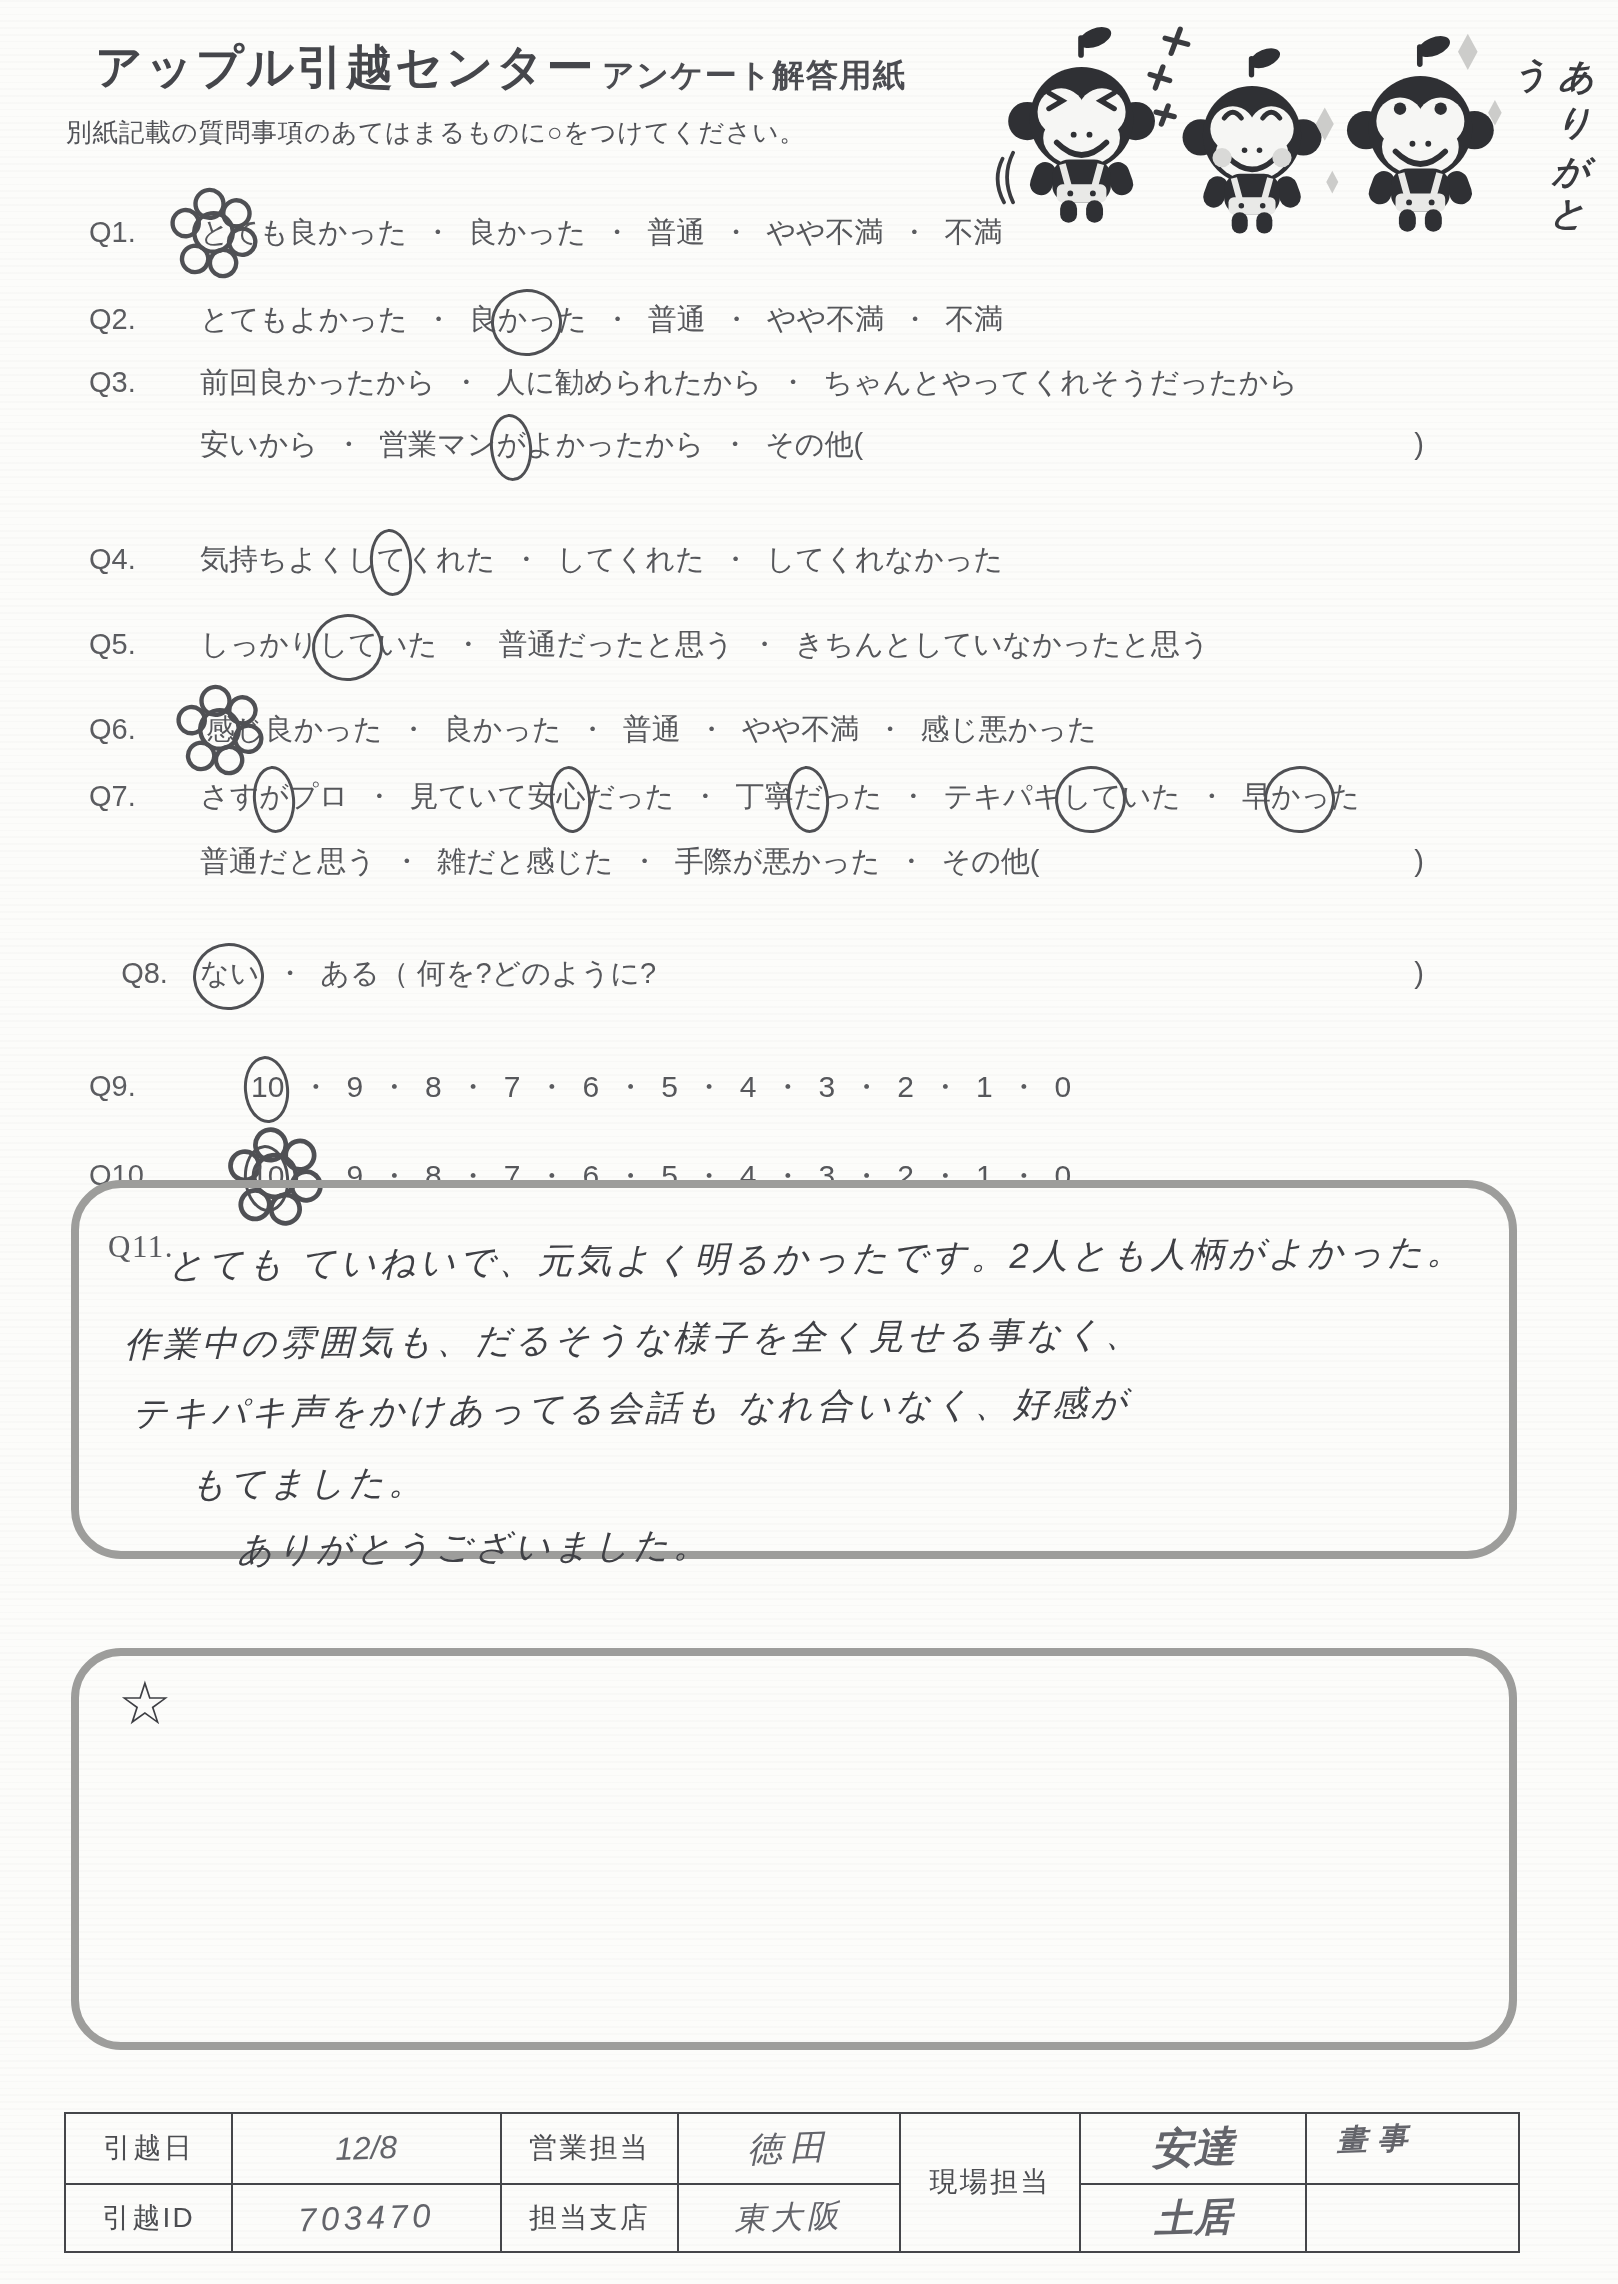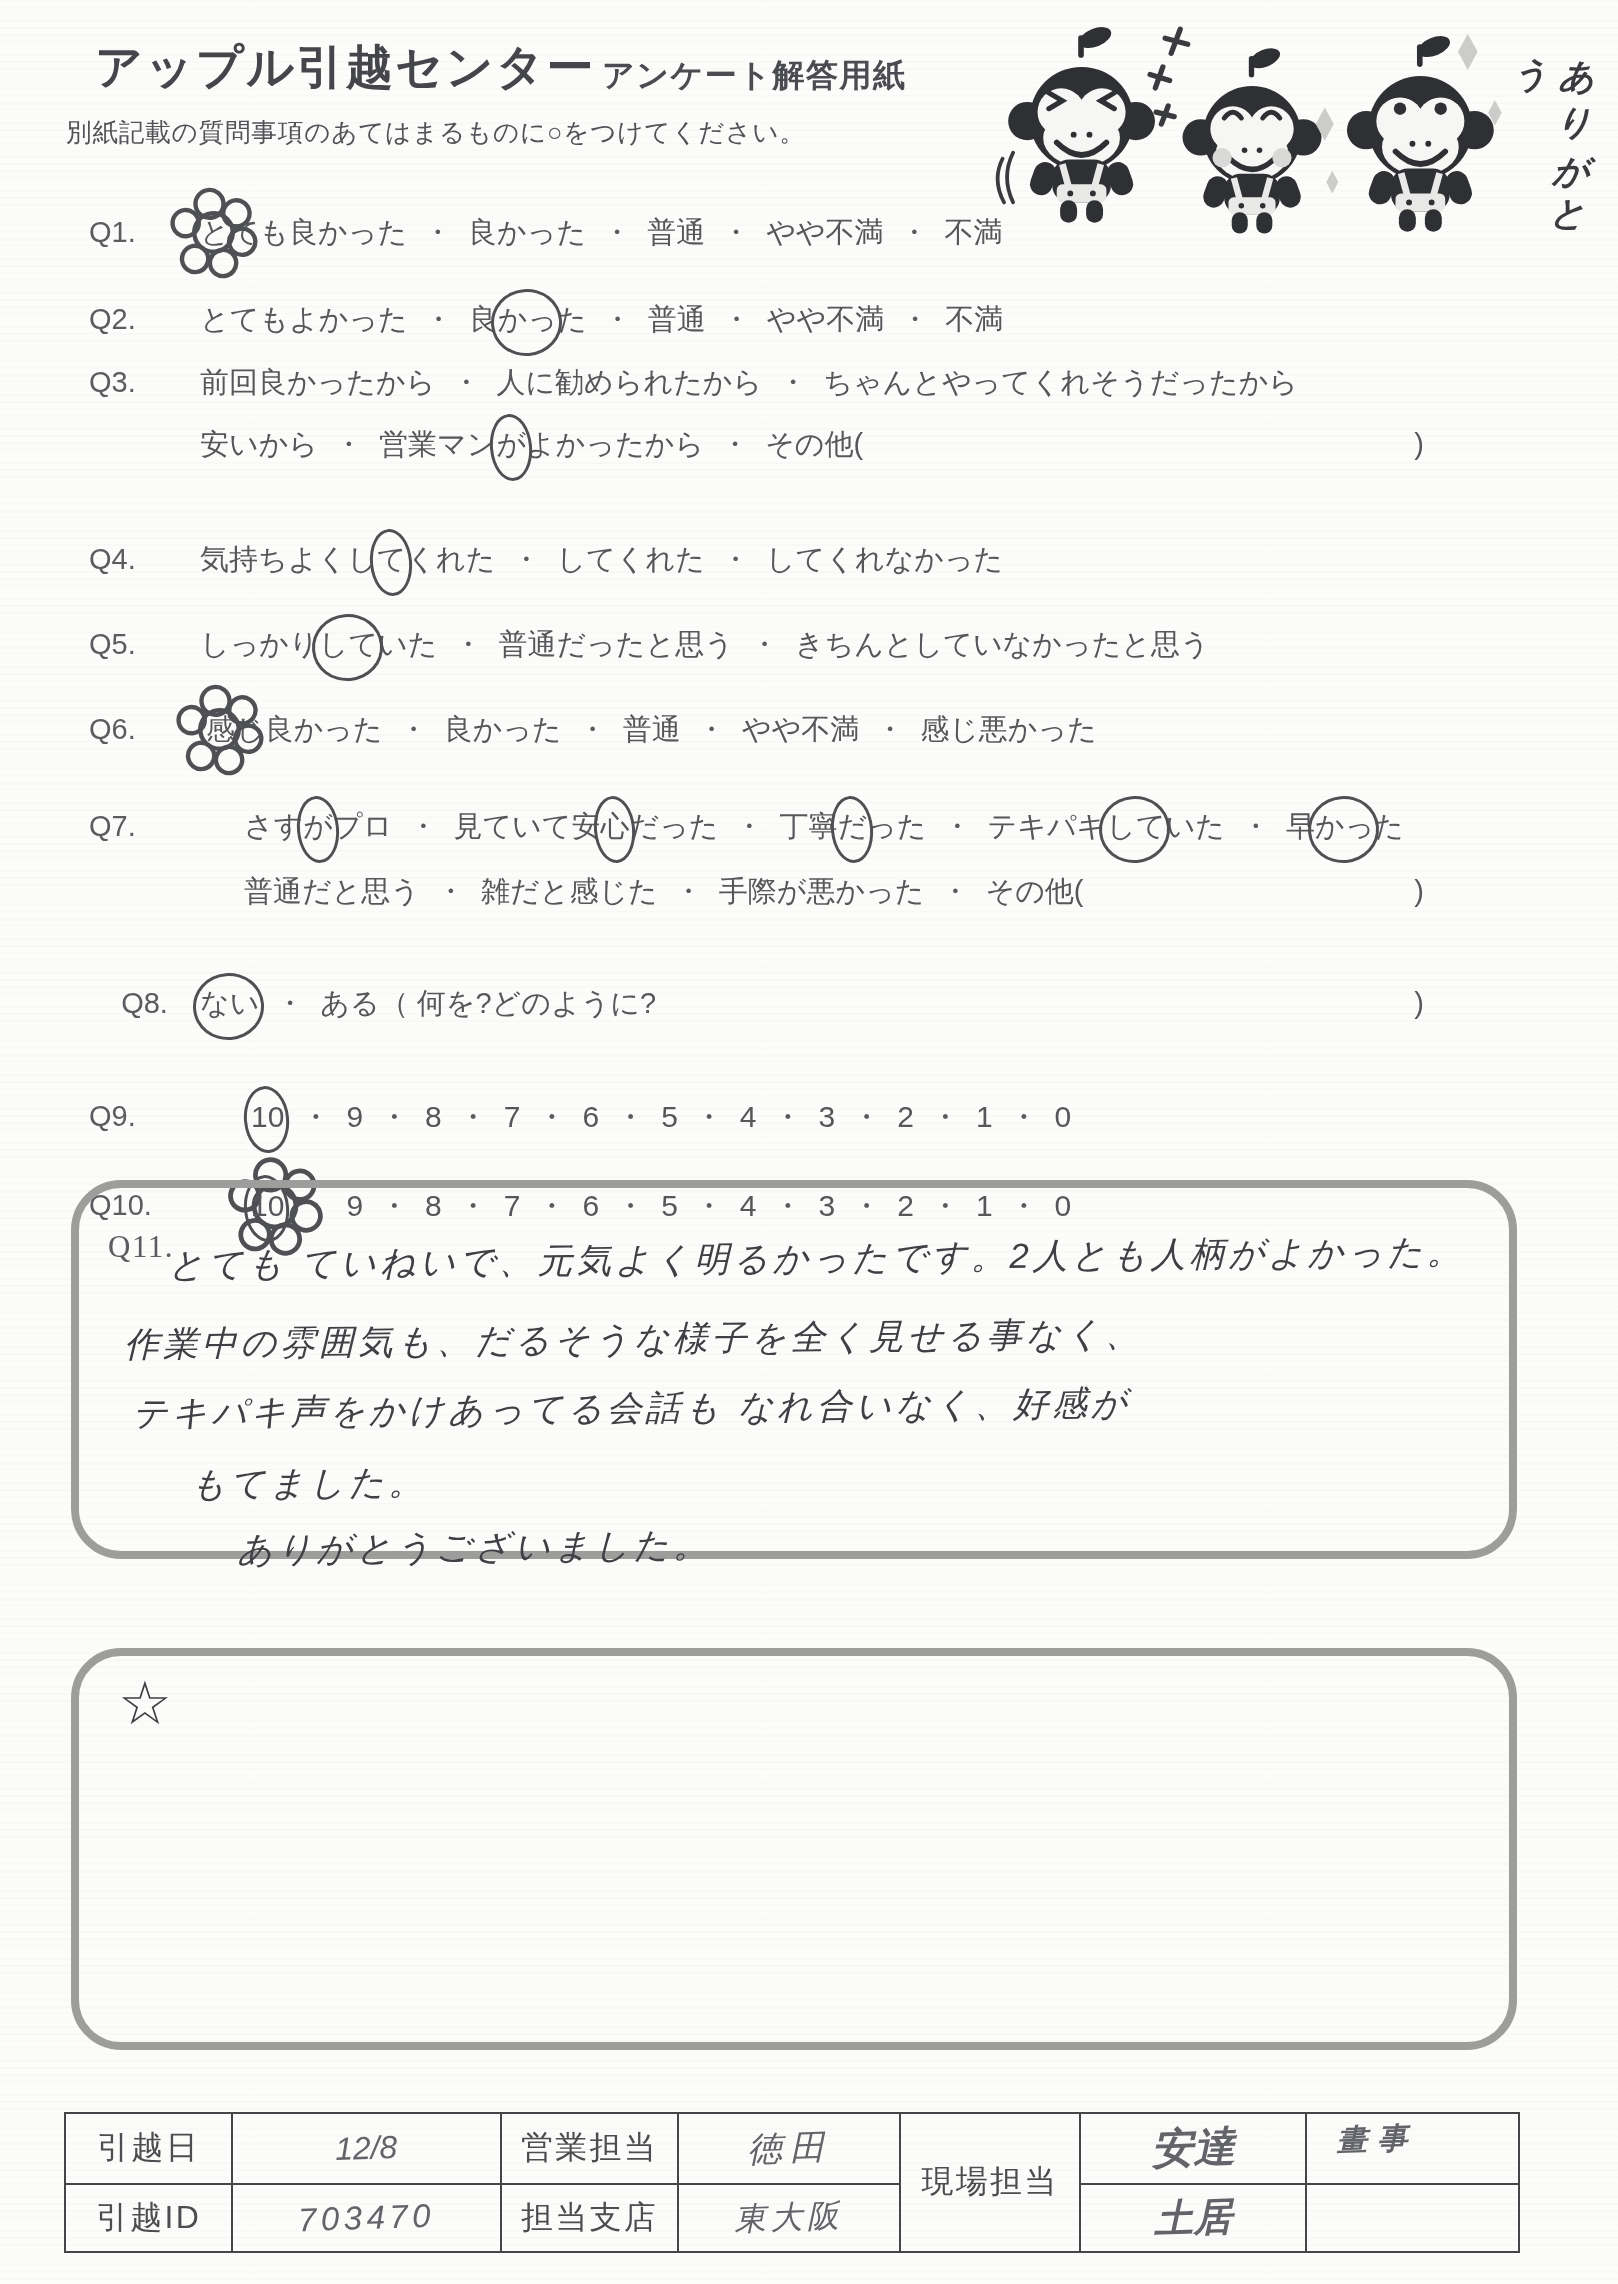--- a/index.html
+++ b/index.html
@@ -17,21 +17,21 @@
           color:#3a3b3f;letter-spacing:6.8px;transform:rotate(4deg);font-style:italic;}
   
   #questions{position:absolute;left:89px;top:202px;width:1364px;}
   .q-row{display:flex;font-size:29px;line-height:47px;color:#56575b;}
   .q-label{width:111px;flex:none;color:#5b5c60;}
   .q-lines{flex:1;min-width:0;}
   .q-line{display:flex;align-items:flex-start;white-space:nowrap;}
   .q-line + .q-line{margin-top:15px;}
   .q-idx-0{margin-top:7px;} .q-idx-1{margin-top:40px;justify-content:flex-end;} .q-idx-2{margin-top:16px;}
   .q-idx-3{margin-top:68px;} .q-idx-4{margin-top:38px;} .q-idx-5{margin-top:38px;gap:6px;}
-  .q-idx-6{margin-top:50px;gap:44px;} .q-idx-6 .q-line + .q-line{margin-top:18px;}
+  .q-idx-6{margin-top:20px;} .q-idx-6 .q-line + .q-line{margin-top:18px;}
   .q-idx-7{margin-top:65px;text-align:center;} .q-idx-8{margin-top:66px;} .q-idx-9{margin-top:42px;}
   .q-idx-8 .q-lines,.q-idx-9 .q-lines{padding-left:51px;font-size:30px;}
   .sep{margin:0 16px;color:#5a5b5f;}
   .q-item{position:relative;}
   .circ{position:relative;display:inline-block;}
   .circ::after{content:"";position:absolute;left:-6.8px;right:-5.3px;top:-6.8px;bottom:-12.8px;
                border:3.8px solid #4f5054;border-radius:50%;transform:rotate(-5deg);}
   .tail{margin-left:auto;padding-right:29px;}
   .mark-flower{position:absolute;left:-39px;top:-29px;width:105px;height:105px;pointer-events:none;}
   .on-num .mark-flower{left:-33px;top:-33px;width:114px;height:114px;}
@@ -42,21 +42,21 @@
   .q11-label{position:absolute;left:29px;top:41px;font-size:31px;color:#5b5c60;
              font-family:"Liberation Serif",serif;letter-spacing:1.5px;}
   .q11-line{position:absolute;font-size:35px;color:#3f4045;letter-spacing:3.8px;font-style:italic;
             transform:rotate(-0.6deg);white-space:nowrap;font-weight:500;}
   .q11-l0{left:89px;top:47px;} .q11-l1{left:45px;top:128px;} .q11-l2{left:53px;top:197px;}
   .q11-l3{left:111px;top:272px;} .q11-l4{left:158px;top:336px;}
   .star{position:absolute;left:39px;top:12px;font-size:60px;color:#3e3f44;}
   
   .footer-table{position:absolute;left:64px;top:2112px;border-collapse:collapse;table-layout:fixed;}
   .footer-table td{border:2.3px solid #45464a;height:64px;text-align:center;vertical-align:middle;overflow:hidden;}
-  .cell-label{font-size:32px;color:#4c4d51;letter-spacing:2.3px;}
+  .cell-label{font-size:28px;color:#4c4d51;letter-spacing:2.3px;}
   .hand{font-style:italic;color:#63646a;transform:rotate(-2deg);display:inline-block;}
   .hw-date{font-size:32px;} .hw-id{font-size:33px;letter-spacing:4.5px;}
   .hw-sales{font-size:35px;letter-spacing:7.5px;} .hw-branch{font-size:32px;letter-spacing:4.5px;}
   .hw-site1{font-size:42px;font-weight:700;} .hw-site2{font-size:39px;font-weight:700;}
   .hw-extra{font-size:30px;font-weight:700;letter-spacing:10.5px;}
   td.extra-cell{text-align:left;vertical-align:top;padding:4.5px 0 0 30px;}
 </style>
 </head>
 <body>
 

